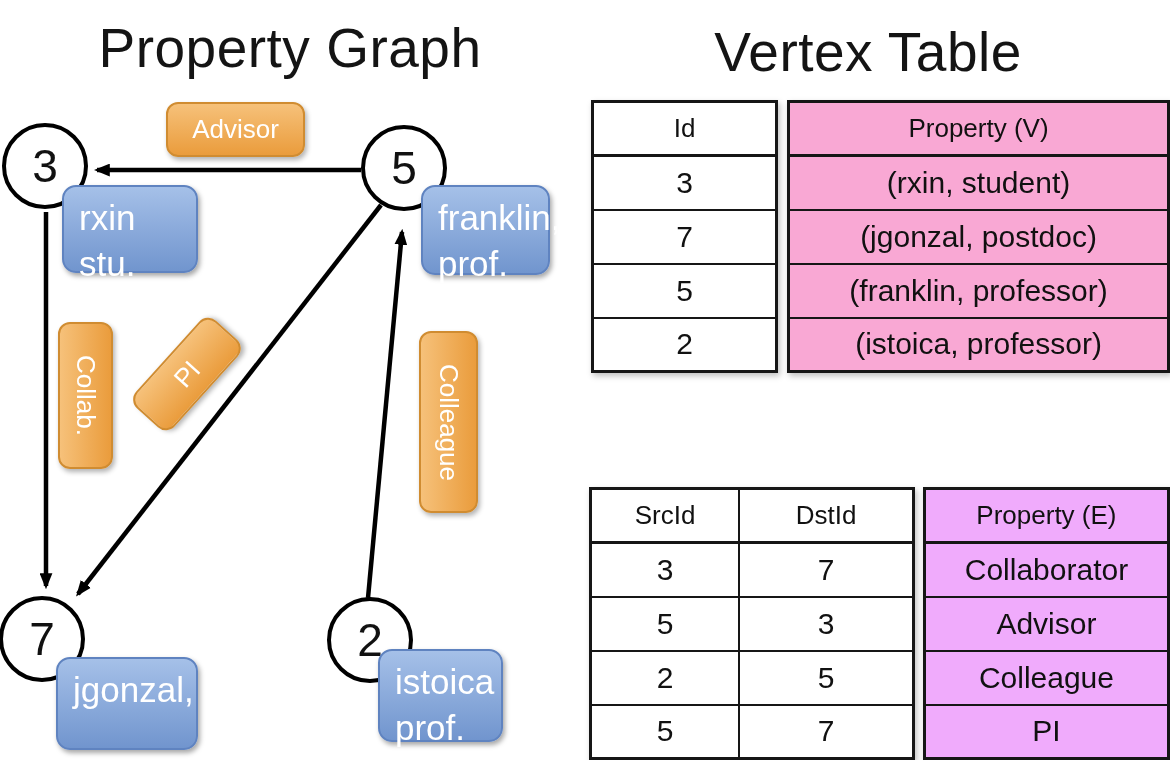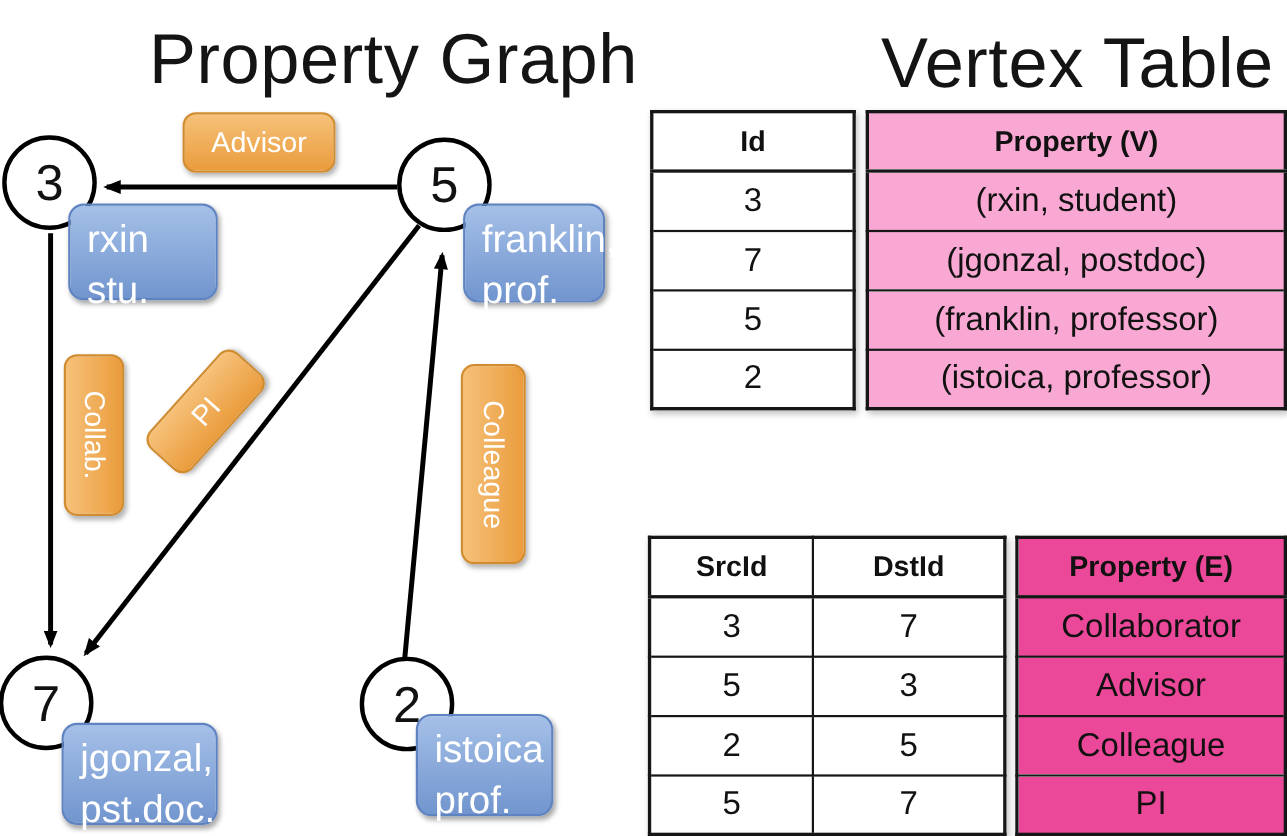--- a/index.html
+++ b/index.html
@@ -9,22 +9,22 @@
     height: 760px;
     background: #ffffff;
     overflow: hidden;
     font-family: "Liberation Sans", sans-serif;
     color: #1a1a1a;
   }
 
   
   .big-title {
     position: absolute;
-    text-align: right;
-    font-size: 64px;
+    text-align: center;
+    font-size: 55px;
     font-weight: 400;
     letter-spacing: 0.5px;
     color: #141414;
     white-space: nowrap;
   }
   #graph-title  { left: 0;   top: 16px;  width: 580px; }
   #vertex-title { left: 578px; top: 20px;  width: 580px; }
   #edge-title   { left: 590px; top: 406px; width: 580px; }
 
   
@@ -96,25 +96,25 @@
   td {
     border: 2px solid #161616;
     text-align: center;
     vertical-align: middle;
     padding: 0;
     overflow: hidden;
     white-space: nowrap;
   }
   table { border: 3px solid #161616; }
   tr { height: 54px; }
-  tr.hdr td { border-bottom: 3px solid #161616; font-size: 26px; font-weight: 700; }
+  tr.hdr td { border-bottom: 3px solid #161616; font-size: 26px; font-weight: 400; }
   td { font-size: 30px; font-weight: 400; color: #111; }
 
   .cell-blue { background: #f9a8d4; }
-  .cell-tan  { background: #ec4899; }
+  .cell-tan  { background: #f0abfc; }
 </style>
 </head>
 <body>
 
 <div class="stage">
 
   <div class="big-title" id="graph-title">Property Graph</div>
 
   <svg class="edges-svg" viewBox="0 0 580 760" xmlns="http://www.w3.org/2000/svg">
     <defs>
@@ -149,21 +149,20 @@
   <div class="prop-box" id="prop-rxin">
     <div>rxin</div>
     <div>stu.</div>
   </div>
   <div class="prop-box" id="prop-franklin">
     <div>franklin,</div>
     <div>prof.</div>
   </div>
   <div class="prop-box" id="prop-jgonzal">
     <div>jgonzal,</div>
-    <div>pst.doc.</div>
   </div>
   <div class="prop-box" id="prop-istoica">
     <div>istoica</div>
     <div>prof.</div>
   </div>
 
   <div class="big-title" id="vertex-title">Vertex Table</div>
 
   <div class="table-group" id="vertex-table-group">
     <table>

